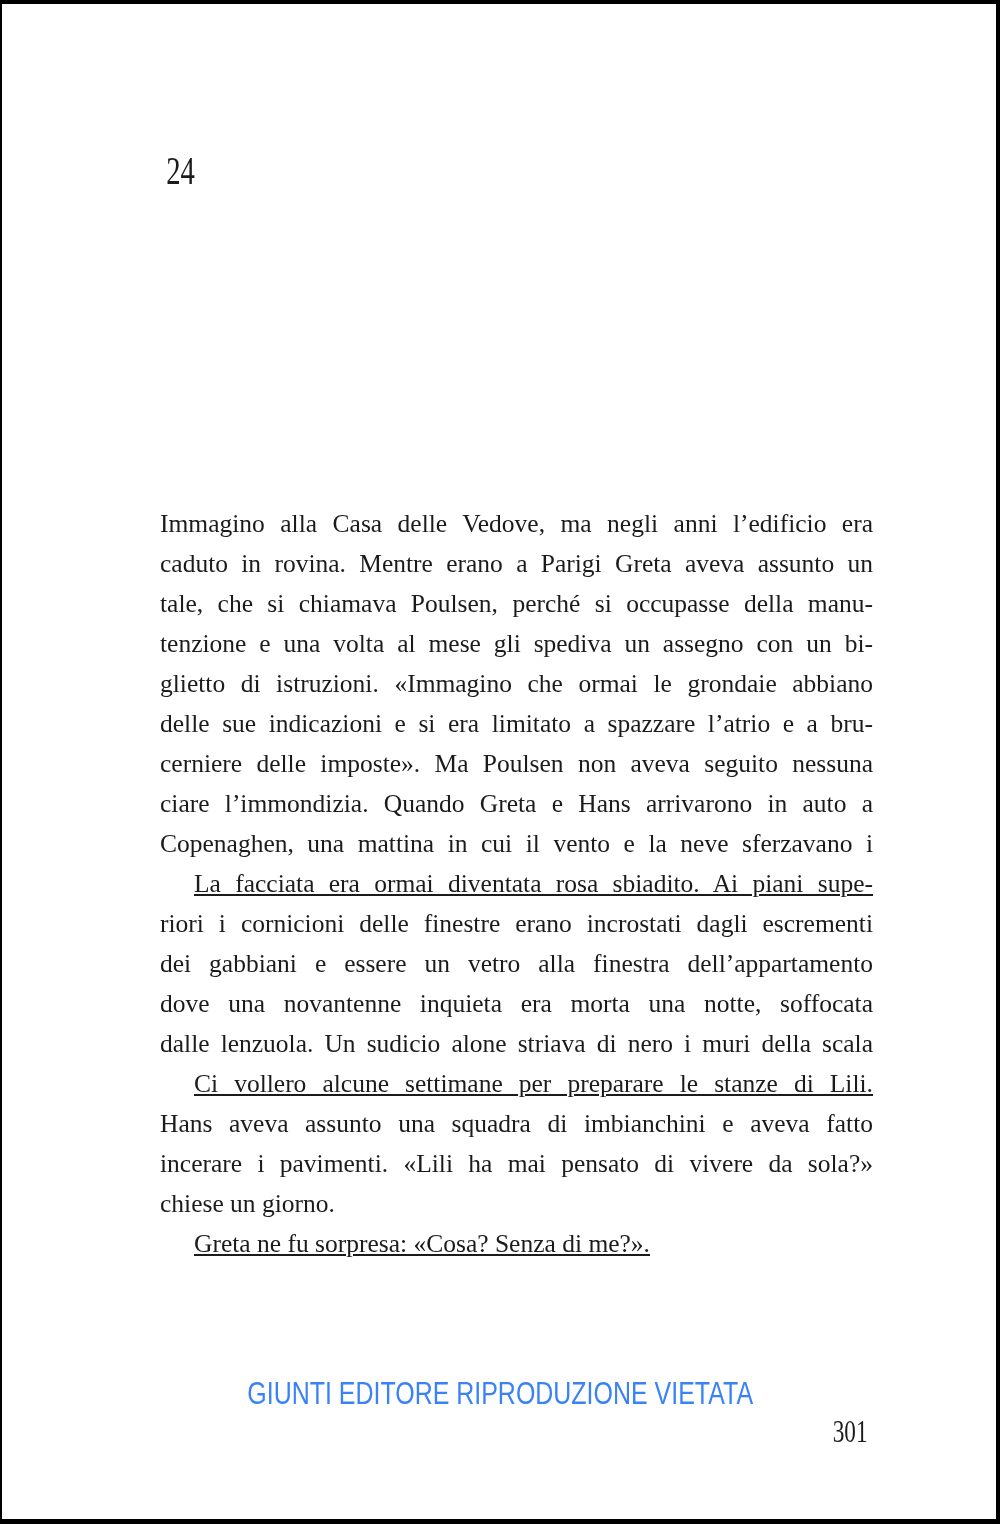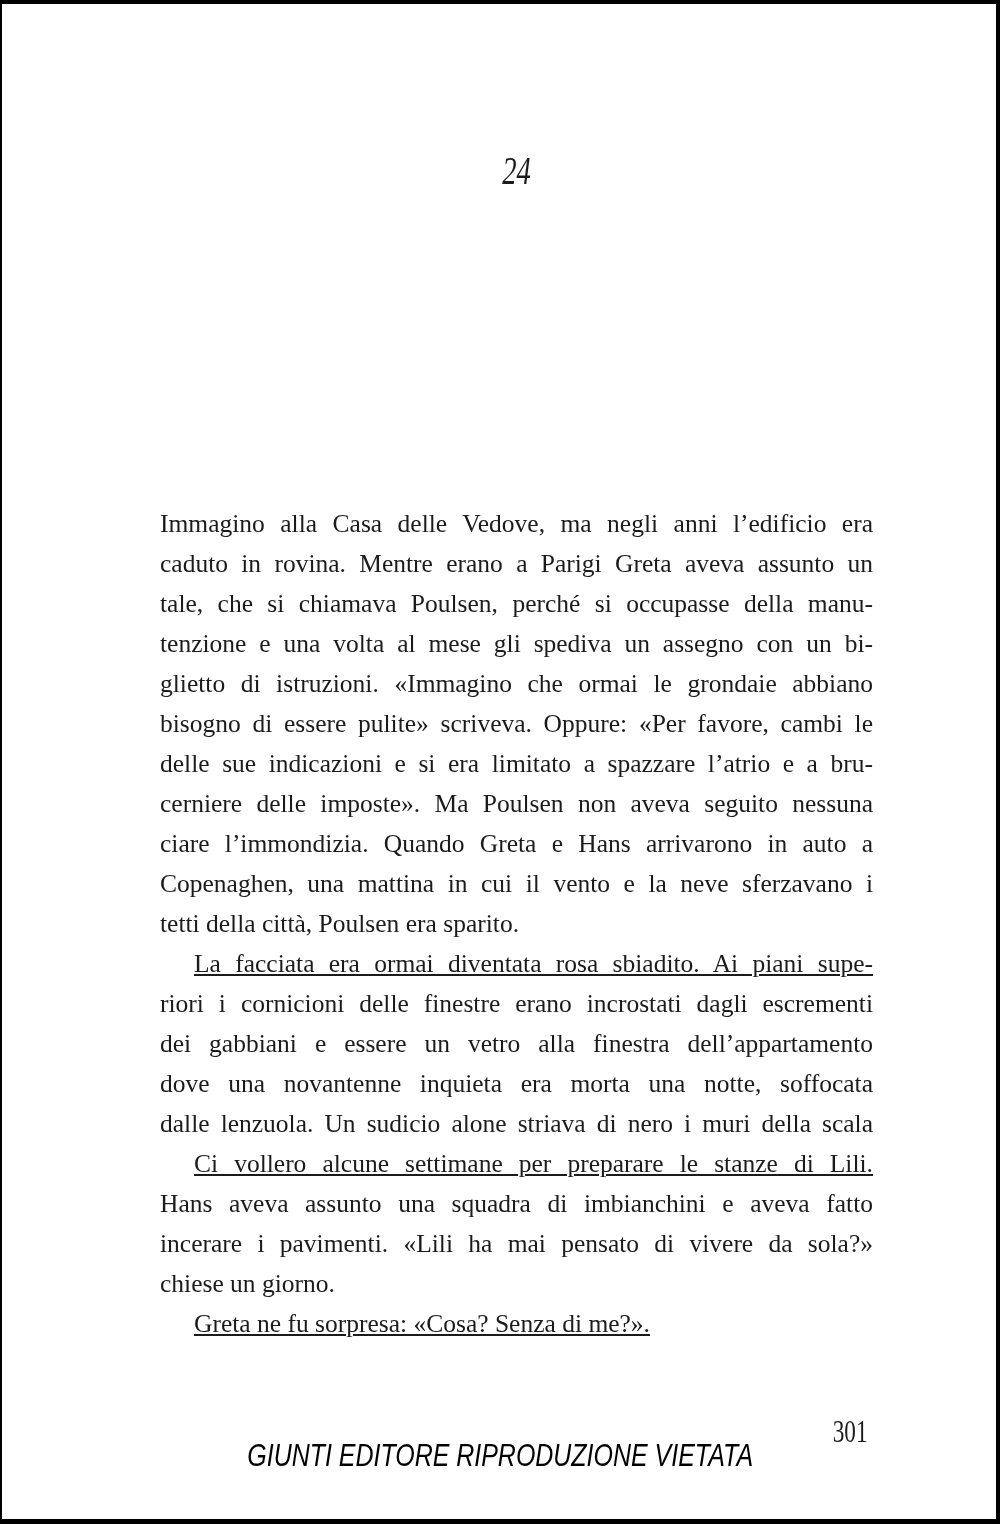--- a/index.html
+++ b/index.html
@@ -18,24 +18,23 @@
     border-width: 4px 4px 5px 2px;
     font-family: "Liberation Serif", "DejaVu Serif", serif;
     color: #1b1b1b;
     overflow: hidden;
   }
   .chapter-number {
     position: absolute;
     top: 146px;
     left: 158px;
     width: 713px;
-    text-align: center;
+    text-align: left;
     font-size: 41px;
     line-height: 1;
-    font-style: italic;
   }
   .chapter-number .squeeze {
     display: inline-block;
     transform: scaleX(0.70);
     transform-origin: center;
   }
   .body-text {
     position: absolute;
     top: 500px;
     left: 158px;
@@ -51,29 +50,28 @@
   }
   .line.last {
     text-align-last: left;
   }
   .line.indent {
     padding-left: 34px;
     text-decoration: underline;
   }
   .watermark {
     position: absolute;
-    top: 1435px;
+    top: 1373px;
     left: 0;
     width: 996px;
     text-align: center;
     font-family: "Liberation Sans", sans-serif;
     font-size: 32px;
     line-height: 1;
-    color: #000000;
-    font-style: italic;
+    color: #3b82f6;
   }
   .watermark .squeeze {
     display: inline-block;
     transform: scaleX(0.78);
     transform-origin: center;
   }
   .page-number {
     position: absolute;
     top: 1412px;
     right: 129px;
@@ -96,26 +94,24 @@
     <span class="squeeze">24</span>
   </div>
 
   <div class="body-text">
       <div>
         <div class="line">Immagino alla Casa delle Vedove, ma negli anni l’edificio era</div>
         <div class="line">caduto in rovina. Mentre erano a Parigi Greta aveva assunto un</div>
         <div class="line">tale, che si chiamava Poulsen, perché si occupasse della manu-</div>
         <div class="line">tenzione e una volta al mese gli spediva un assegno con un bi-</div>
         <div class="line">glietto di istruzioni. «Immagino che ormai le grondaie abbiano</div>
-        <div class="line">bisogno di essere pulite» scriveva. Oppure: «Per favore, cambi le</div>
         <div class="line">delle sue indicazioni e si era limitato a spazzare l’atrio e a bru-</div>
         <div class="line">cerniere delle imposte». Ma Poulsen non aveva seguito nessuna</div>
         <div class="line">ciare l’immondizia. Quando Greta e Hans arrivarono in auto a</div>
         <div class="line">Copenaghen, una mattina in cui il vento e la neve sferzavano i</div>
-        <div class="line last">tetti della città, Poulsen era sparito.</div>
       </div>
       <div>
         <div class="line indent">La facciata era ormai diventata rosa sbiadito. Ai piani supe-</div>
         <div class="line">riori i cornicioni delle finestre erano incrostati dagli escrementi</div>
         <div class="line">dei gabbiani e essere un vetro alla finestra dell’appartamento</div>
         <div class="line">dove una novantenne inquieta era morta una notte, soffocata</div>
         <div class="line">dalle lenzuola. Un sudicio alone striava di nero i muri della scala</div>
       </div>
       <div>
         <div class="line indent">Ci vollero alcune settimane per preparare le stanze di Lili.</div>

